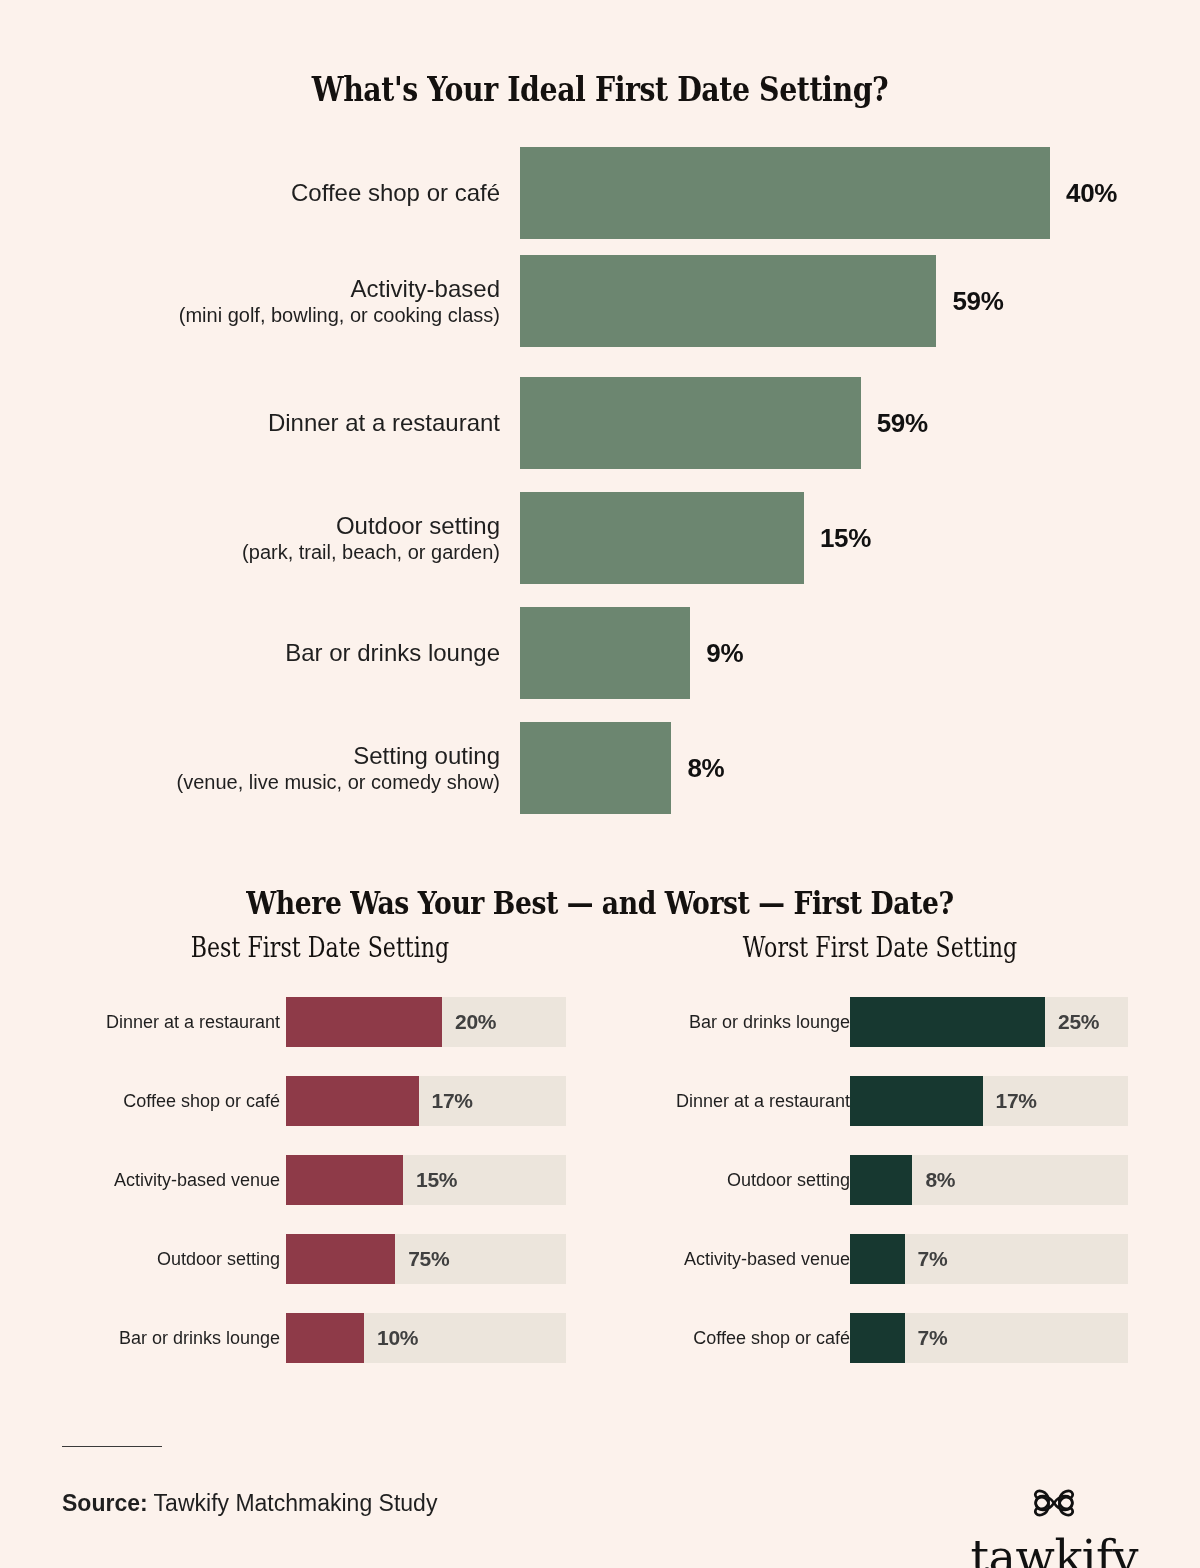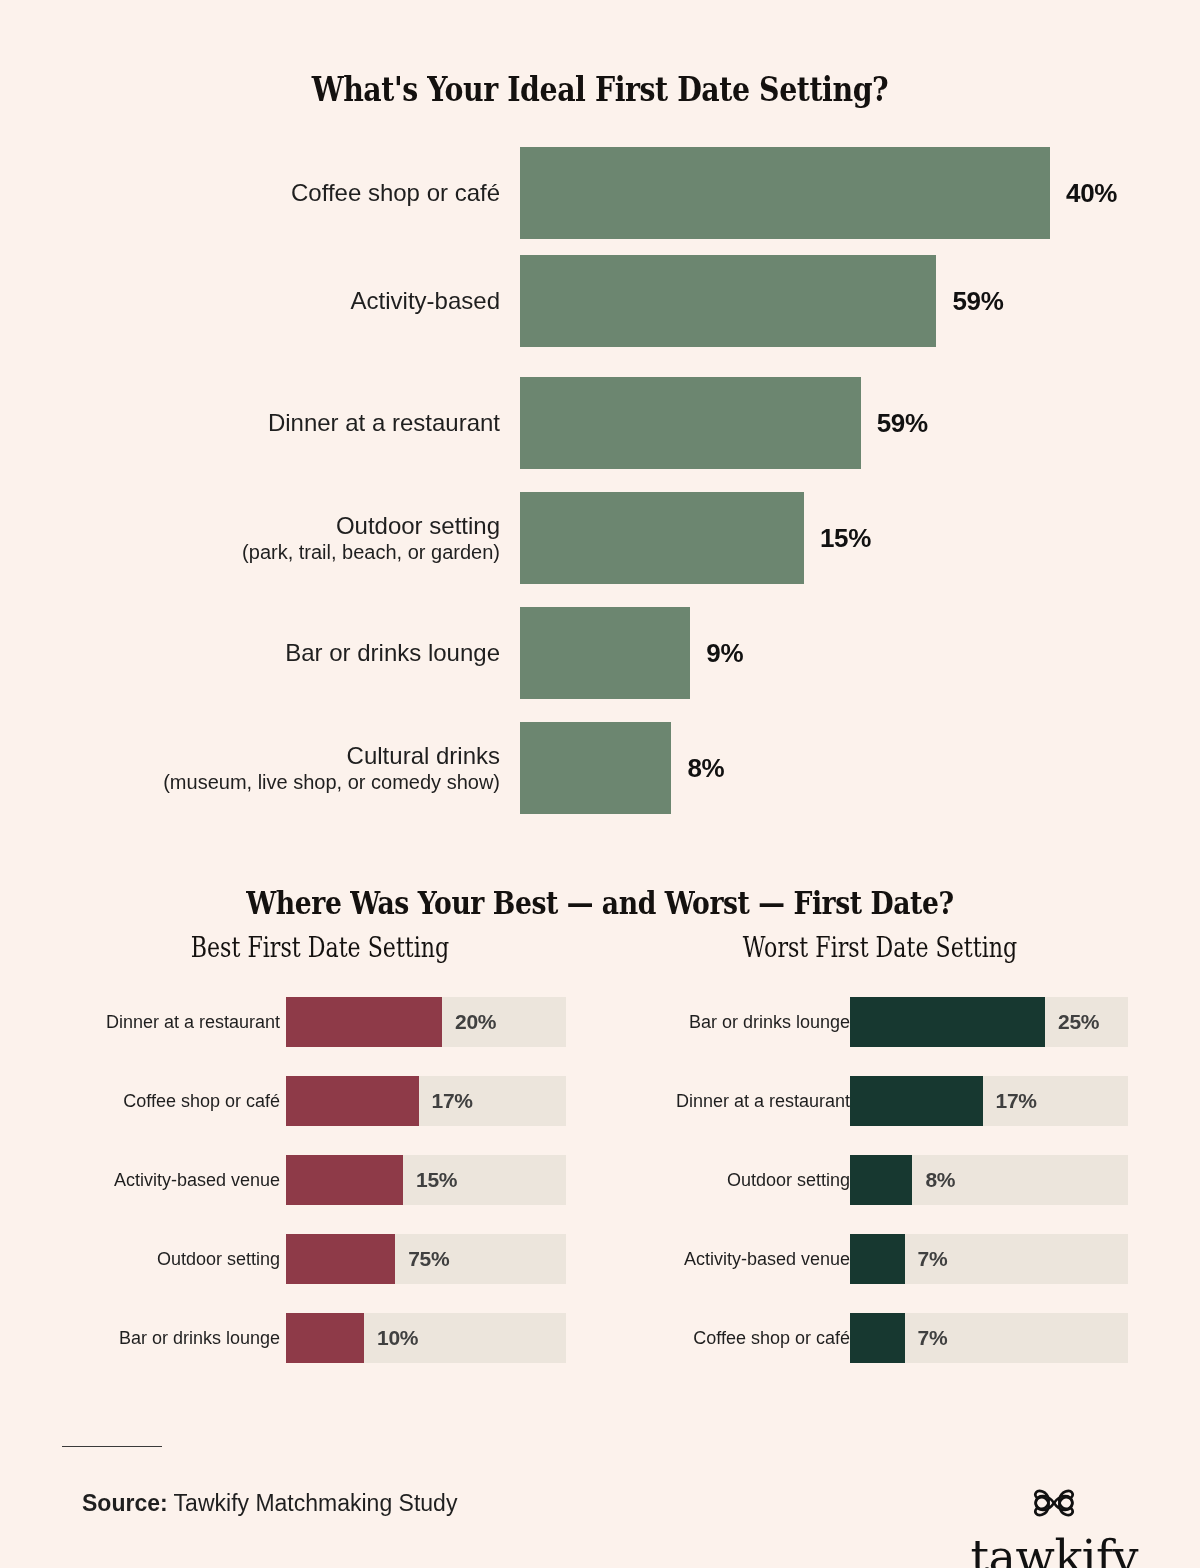--- a/index.html
+++ b/index.html
@@ -169,21 +169,20 @@
     width: 100px;
     height: 1px;
     background: #3a3a3a;
   }
   #source-line {
     position: absolute;
     left: 62px;
     top: 1490px;
     font-size: 23px;
     color: #1f1f1f;
-    margin-left: 20px;
   }
   #source-line .lead {
     font-weight: bold;
   }
 
   #logo {
     position: absolute;
     right: 62px;
     top: 1482px;
     display: flex;
@@ -222,20 +221,21 @@
     <div class="main-row" style="top: 0px;">
       <div class="main-label">
         <span class="l1">Coffee shop or café</span>
       </div>
       <div class="main-bar" style="width: 530px; background: rgb(108, 134, 112);"></div>
       <div class="main-value" style="left: 1066px;">40%</div>
     </div>
     <div class="main-row" style="top: 108px;">
       <div class="main-label">
         <span class="l1">Activity-based</span>
+        <span class="l2">(mini golf, bowling, or cooking class)</span>
       </div>
       <div class="main-bar" style="width: 416.429px; background: rgb(108, 134, 112);"></div>
       <div class="main-value" style="left: 952.429px;">59%</div>
     </div>
     <div class="main-row" style="top: 230px;">
       <div class="main-label">
         <span class="l1">Dinner at a restaurant</span>
       </div>
       <div class="main-bar" style="width: 340.714px; background: rgb(108, 134, 112);"></div>
       <div class="main-value" style="left: 876.714px;">59%</div>
@@ -250,22 +250,22 @@
     </div>
     <div class="main-row" style="top: 460px;">
       <div class="main-label">
         <span class="l1">Bar or drinks lounge</span>
       </div>
       <div class="main-bar" style="width: 170.357px; background: rgb(108, 134, 112);"></div>
       <div class="main-value" style="left: 706.357px;">9%</div>
     </div>
     <div class="main-row" style="top: 575px;">
       <div class="main-label">
-        <span class="l1">Cultural drinks</span>
-        <span class="l2">(museum, live shop, or comedy show)</span>
+        <span class="l1">Setting outing</span>
+        <span class="l2">(venue, live music, or comedy show)</span>
       </div>
       <div class="main-bar" style="width: 151.429px; background: rgb(108, 134, 112);"></div>
       <div class="main-value" style="left: 687.429px;">8%</div>
     </div>
   </div>
 
 <div id="section2-title" class="display">Where Was Your Best — and Worst — First Date?</div>
 
 <div id="best-title" class="subchart-title">Best First Date Setting</div>
 

